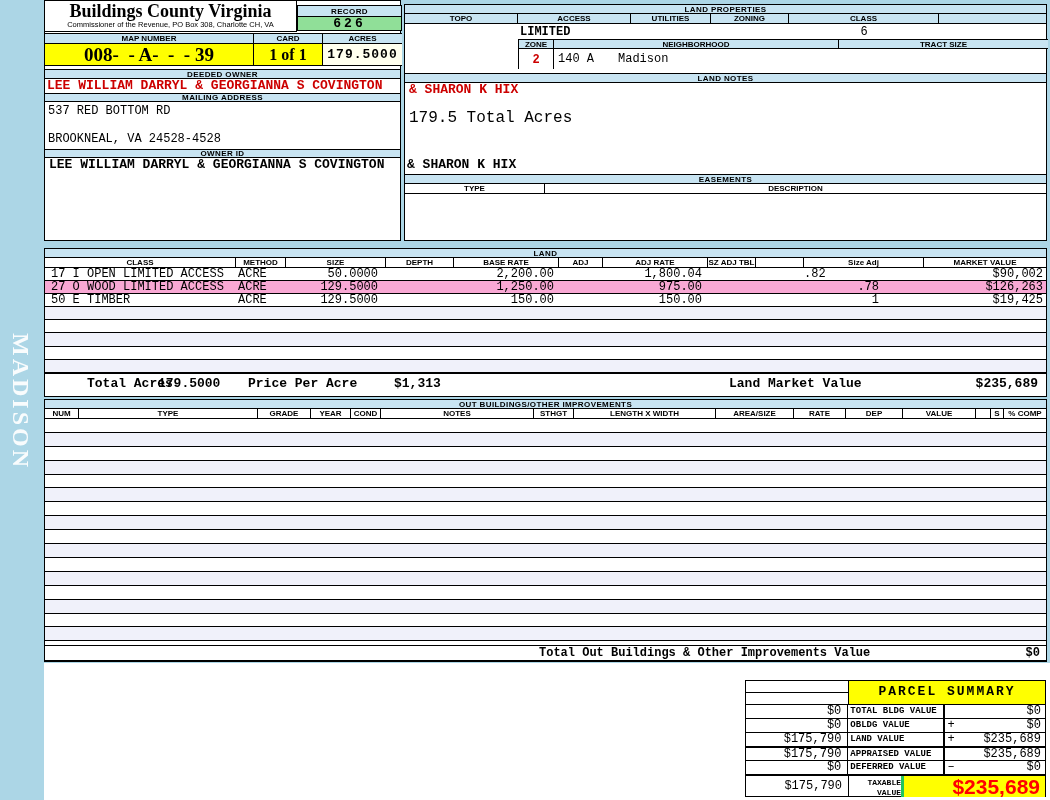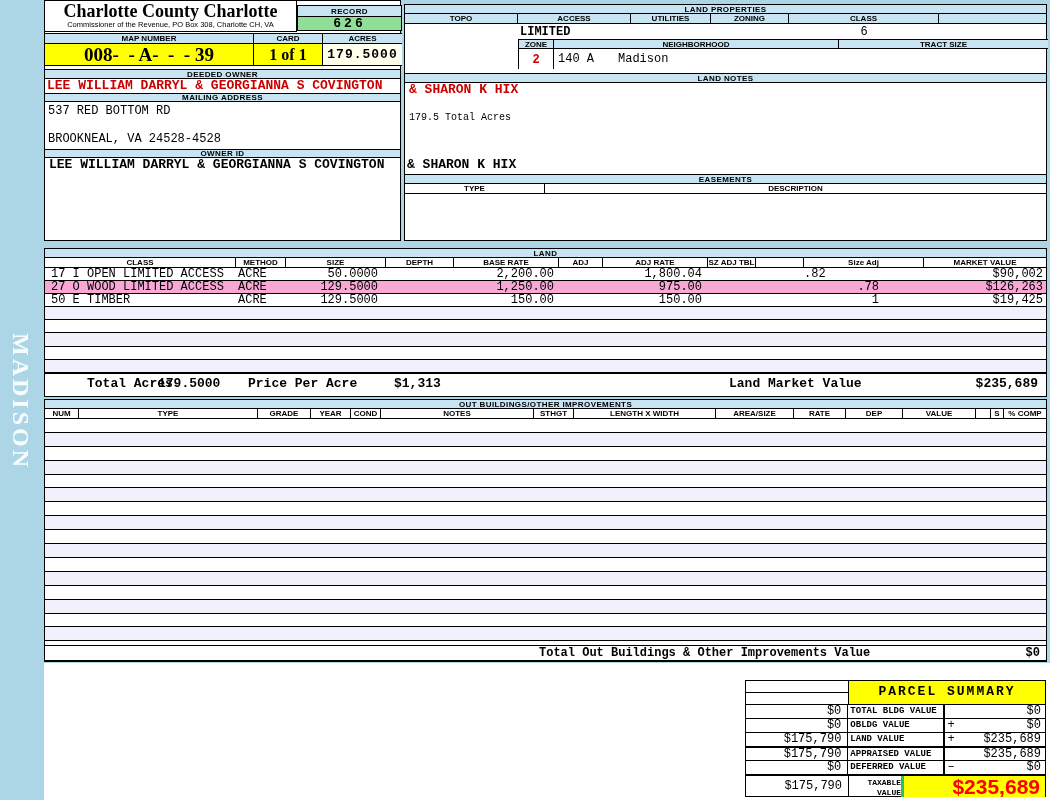--- a/index.html
+++ b/index.html
@@ -34,21 +34,21 @@
   .ps-val   { width:88px; text-align:right; padding-right:4px; }
 </style>
 </head>
 <body>
 
 <div class="abs watermark" style="left:7px; top:333px; height:160px;">MADISON</div>
 
 <div class="panel" style="left:44px; top:0; width:357px; height:241px;">
 
   <div class="abs" style="left:0; top:0; width:252px; height:31px; border-right:1px solid #000; border-bottom:1px solid #000; padding-top:1px; text-align:center;">
-    <div style="font:bold 18px 'Liberation Serif',serif; line-height:19px;">Charlotte County Charlotte</div>
+    <div style="font:bold 18px 'Liberation Serif',serif; line-height:19px;">Buildings County Virginia</div>
     <div style="font:7.5px 'Liberation Sans',sans-serif; line-height:8px;">Commissioner of the Revenue, PO  Box 308, Charlotte CH, VA</div>
   </div>
 
   <div class="abs" style="left:252px; top:4px; width:105px; height:26px;">
     <div class="bar" style="height:12px; line-height:11px;">RECORD</div>
     <div class="mono" style="height:14px; background:#90DF98; border:1px solid #000; border-top:none; text-align:center; font-size:13px; font-weight:bold; letter-spacing:3px; line-height:13px;">626</div>
   </div>
 
   <div class="abs row" style="left:0; top:32px; width:357px; height:11px;">
     <div class="hcell" style="width:209px; border-left:none; border-top:1px solid #000; border-bottom:1px solid #000;">MAP NUMBER</div>
@@ -97,21 +97,21 @@
 
   <div class="abs" style="left:113px; top:44px; width:36px; height:20px; border-left:1px solid #000; border-right:1px solid #000; text-align:center;">
     <span class="mono" style="font-size:12px; font-weight:bold; color:#CC0000; line-height:18px;">2</span>
   </div>
   <div class="abs mono" style="left:153px; top:48px; font-size:12px; line-height:12px;">140 A</div>
   <div class="abs mono" style="left:213px; top:48px; font-size:12px; line-height:12px;">Madison</div>
 
   <div class="abs bar" style="left:-1px; top:68px; width:643px; height:10px;">LAND NOTES</div>
 
   <div class="abs mono" style="left:4px; top:79px; font-size:13px; font-weight:bold; color:#CC0000; line-height:12px;">&amp; SHARON K HIX</div>
-  <div class="abs mono" style="left:4px; top:107px; font-size:10px; line-height:12px;">179.5 Total Acres</div>
+  <div class="abs mono" style="left:4px; top:107px; font-size:16px; line-height:12px;">179.5 Total Acres</div>
   <div class="abs mono" style="left:2px; top:154px; font-size:13px; font-weight:bold; line-height:12px;">&amp; SHARON K HIX</div>
 
   <div class="abs bar" style="left:-1px; top:169px; width:643px; height:10px;">EASEMENTS</div>
   <div class="abs row" style="left:0; top:179px; width:641px; height:10px; border-bottom:1px solid #000;">
     <div class="whcell" style="width:140px;">TYPE</div>
     <div class="whcell" style="flex:1; border-right:none;">DESCRIPTION</div>
   </div>
 </div>
 
 <div class="panel" style="left:44px; top:248px; width:1003px; height:149px;">

